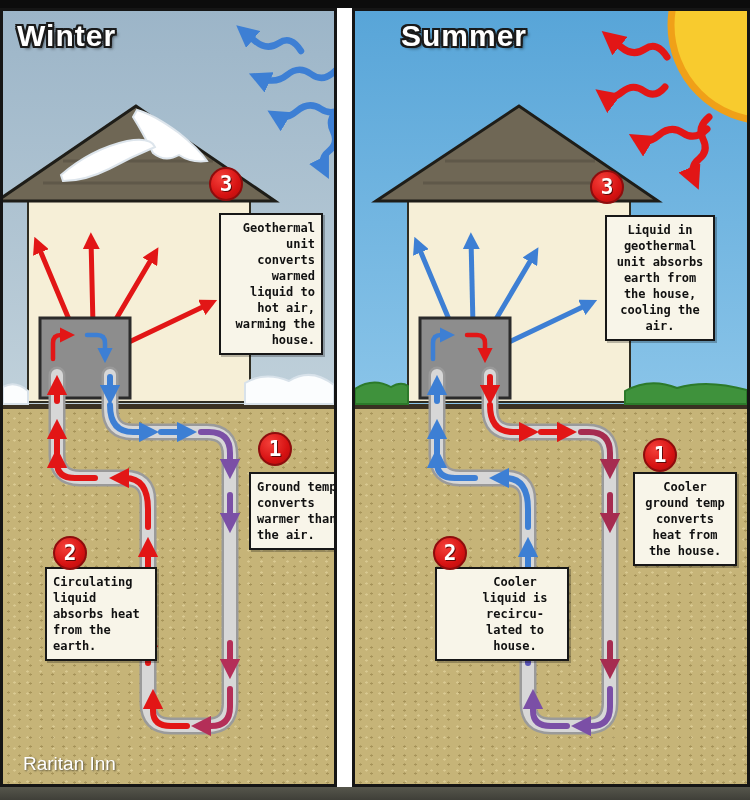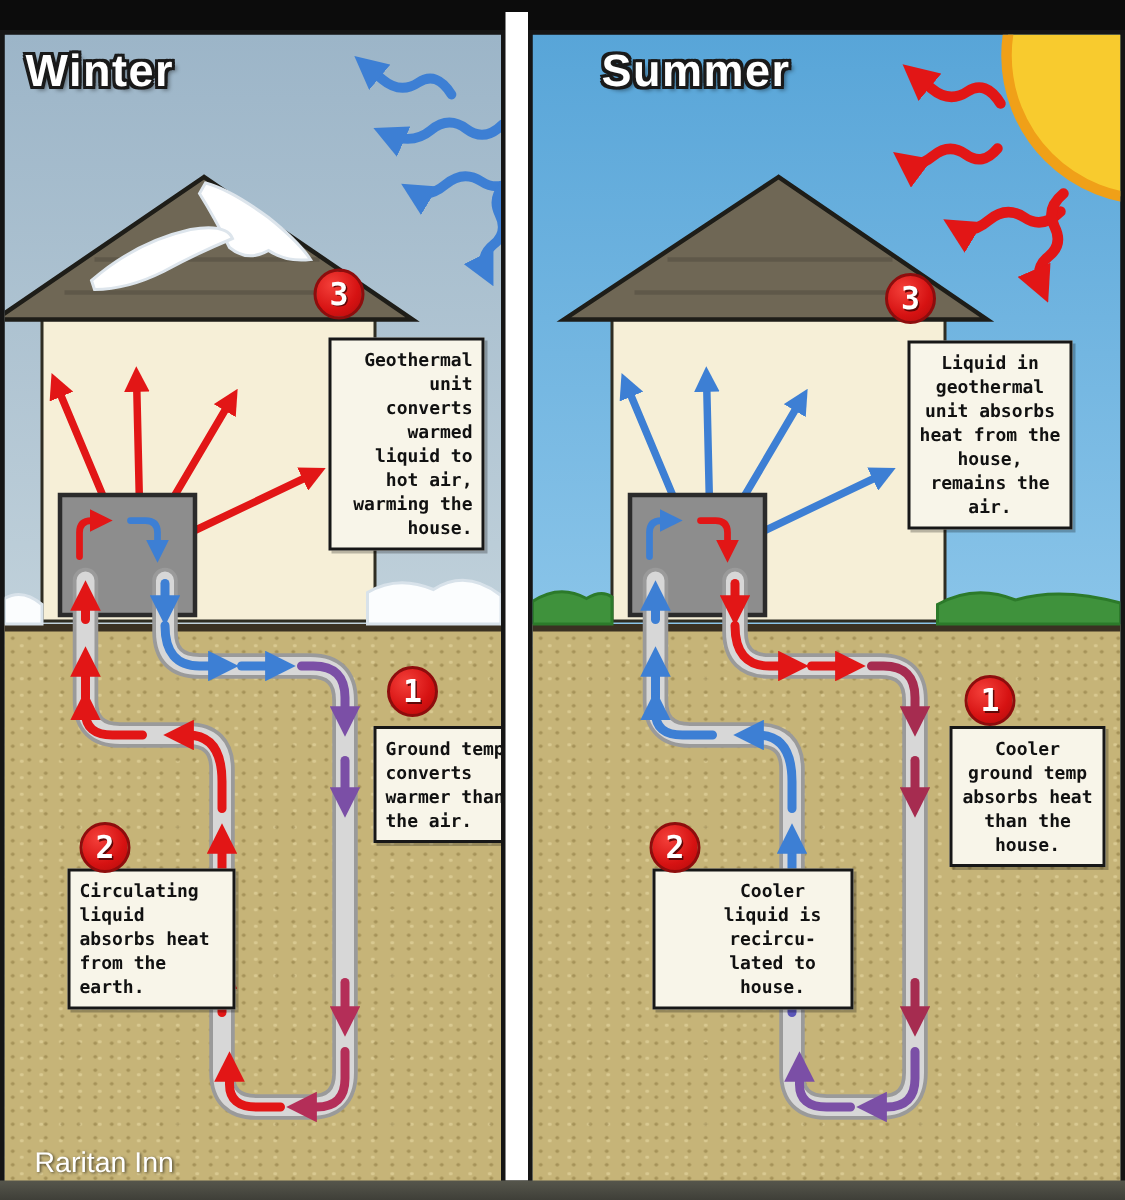--- a/index.html
+++ b/index.html
@@ -1,21 +1,21 @@
 <!DOCTYPE html>
 <html><head>
 <meta charset="utf-8">
 <style>
   html,body{margin:0;padding:0;}
   body{
     position:relative;width:750px;height:800px;overflow:hidden;
     background:#0c0c0c;font-family:"Liberation Sans",sans-serif;
   }
   .panel{
-    position:absolute;top:20px;height:779px;border:3px solid #151515;
+    position:absolute;top:8px;height:779px;border:3px solid #151515;
     overflow:hidden;box-sizing:border-box;
   }
   #winter{left:0;width:337px;background:linear-gradient(180deg,#9cb5c8 0%,#c3d3dc 55%,#dce5e9 100%);}
   #summer{left:352px;width:398px;background:linear-gradient(180deg,#58a5d8 0%,#8ec7ea 55%,#bfe4f6 100%);text-align:center;}
   .divider{position:absolute;left:337px;top:8px;width:15px;height:779px;background:#ffffff;}
   .bottom-band{position:absolute;left:0;top:787px;width:750px;height:13px;background:linear-gradient(180deg,#56564c,#3f3f38);}
   .ground{
     position:absolute;left:0;right:0;top:393px;bottom:0;
     background-color:#c6b478;
     background-image:radial-gradient(rgba(125,105,50,.45) 1px,transparent 1.6px),
@@ -211,23 +211,23 @@
       <path d="M226,421 H234 Q255,421 255,442 V460" stroke="#a62c50" marker-end="url(#mMaroon)"></path>
       <path d="M186,421 H214" stroke="#e21616" marker-end="url(#mRed)"></path>
       <path d="M135,394 Q135,421 158,421 H176" stroke="#e21616" marker-end="url(#mRed)"></path>
       <path d="M135,366 V386" stroke="#e21616" marker-end="url(#mRed)"></path>
     </g>
   </svg>
 
   <div class="season-title" style="left:46px;top:8px;">Summer</div>
 
   <div class="co-circle" style="left:235px;top:159px;">3</div>
-  <div class="co-box" style="left:250px;top:204px;width:94px;">Liquid in geothermal unit absorbs heat from the house, remains the air.</div>
+  <div class="co-box" style="left:250px;top:204px;width:94px;">Liquid in geothermal unit absorbs earth from the house, cooling the air.</div>
 
   <div class="co-circle" style="left:288px;top:427px;">1</div>
-  <div class="co-box" style="left:278px;top:461px;width:88px;">Cooler ground temp absorbs heat than the house.</div>
+  <div class="co-box" style="left:278px;top:461px;width:88px;">Cooler ground temp converts heat from the house.</div>
 
   <div class="co-circle" style="left:78px;top:525px;">2</div>
   <div class="co-box" style="left:80px;top:556px;width:92px;padding-left:32px;">Cooler liquid is recircu-lated to house.</div>
 </div>
 
 <div class="divider"></div>
 <div class="bottom-band"></div>
 
 </body></html>

